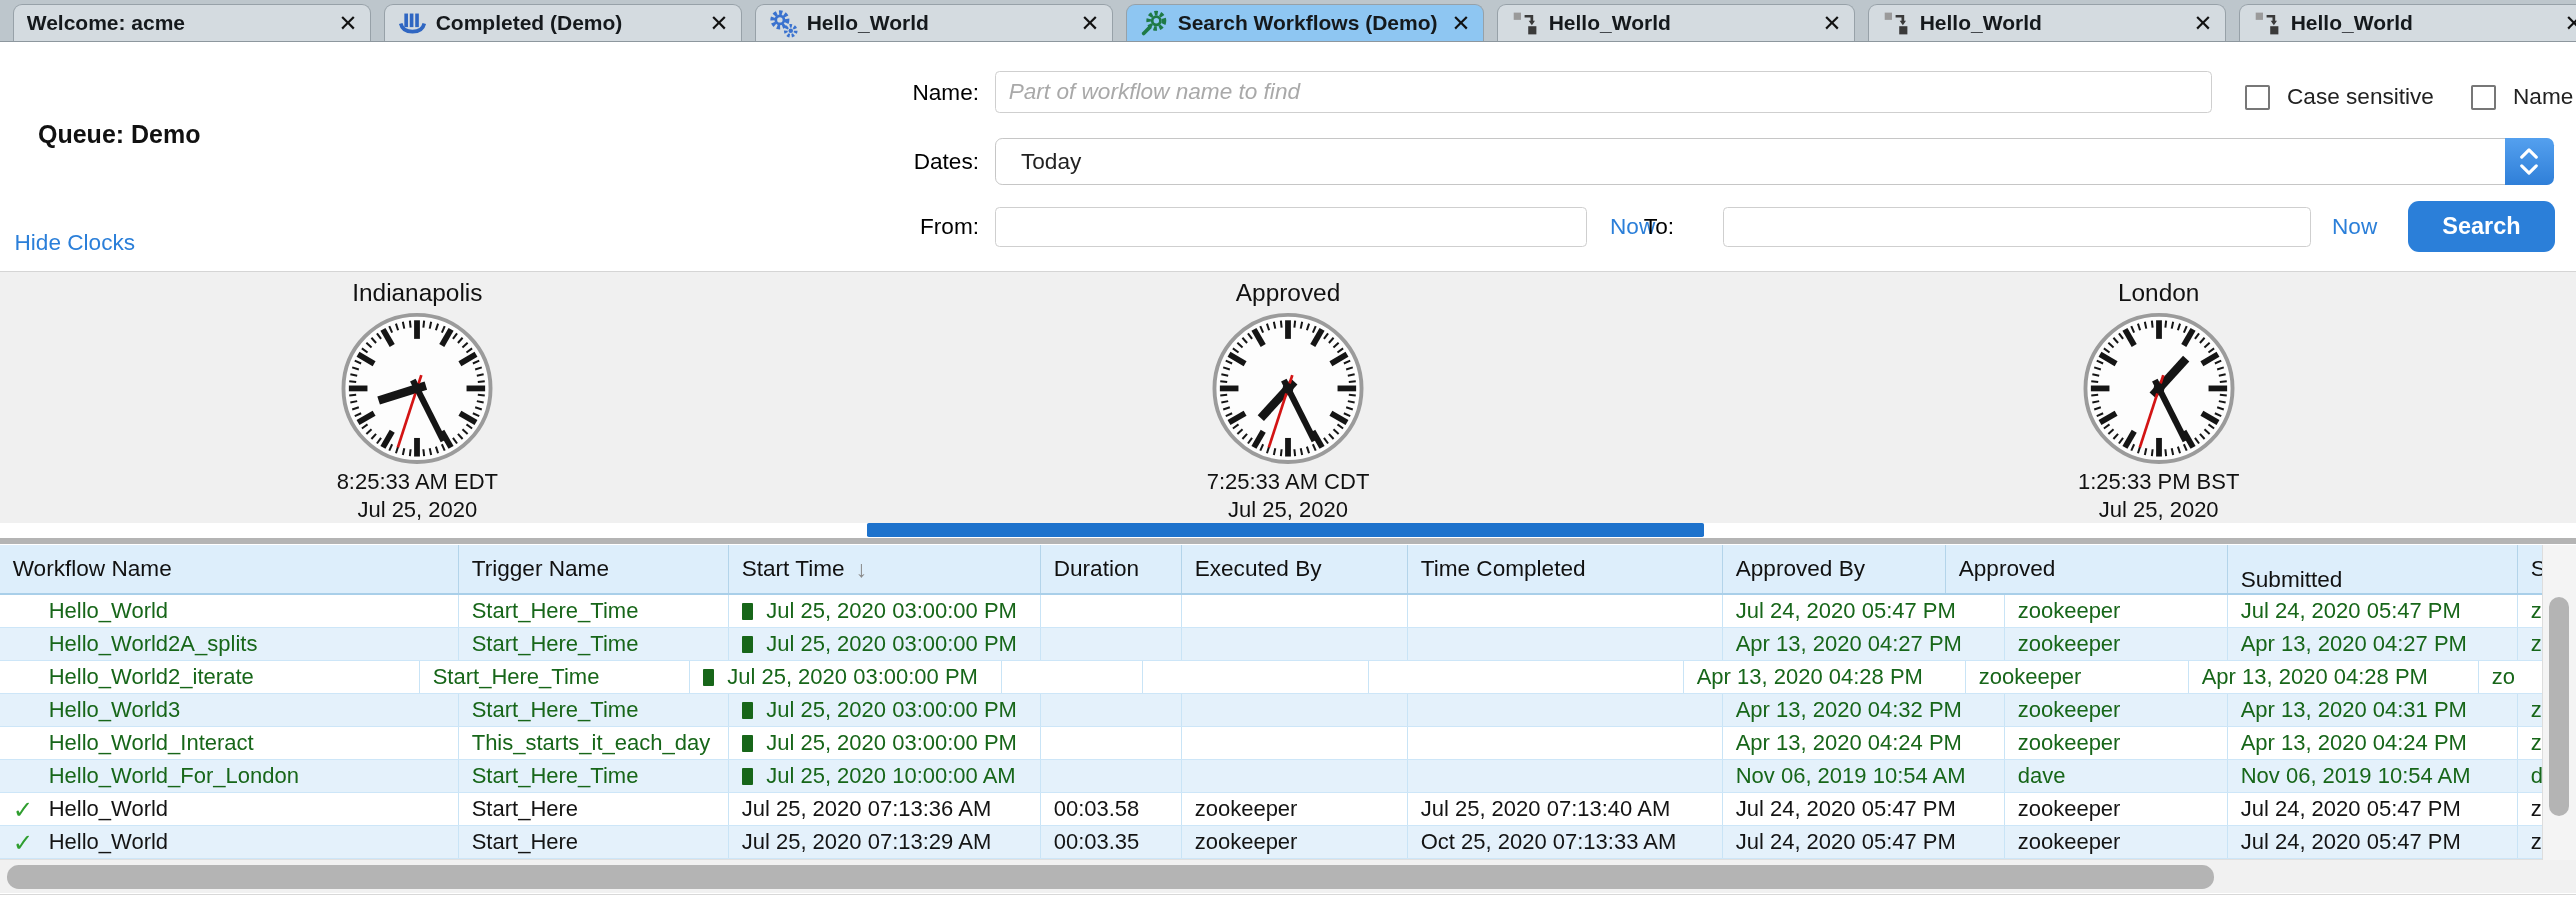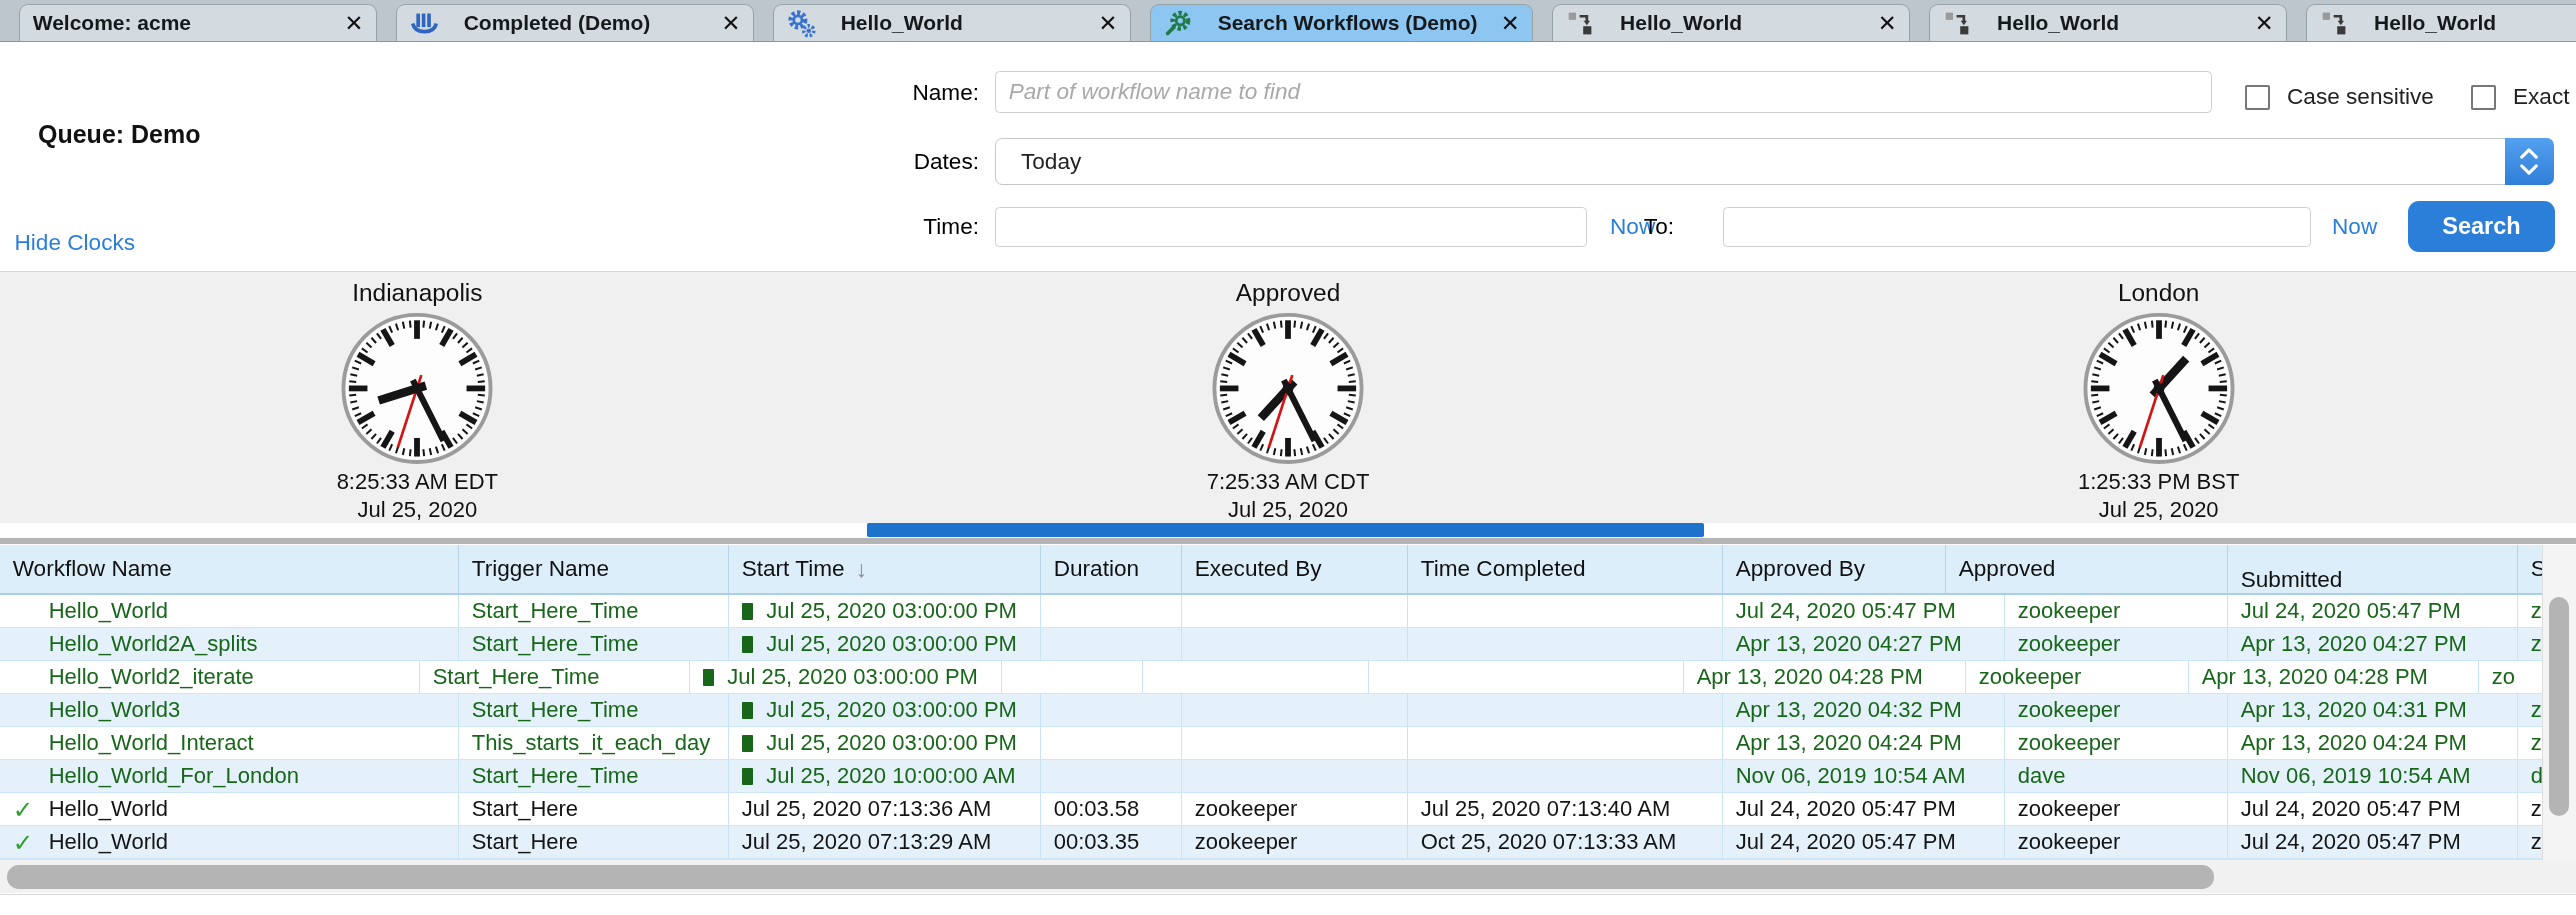--- a/index.html
+++ b/index.html
@@ -2,23 +2,23 @@
 <html style="--accent: #2b7fd9; --link: #2b7fd9; --green: #176619; --headerbg: #ddeefb; --altrow: #e4f1fb; --bluebar: #1d72cc;font-size:14.5px"><head>
 <meta charset="utf-8">
 <style>
   html,body{margin:0;padding:0;background:#e8e8e8;}
   .screen{position:relative;width:2576px;height:915px;overflow:hidden;
     font-family:"Liberation Sans","DejaVu Sans",sans-serif;background:#fff;}
 
   
   .tabbar{position:absolute;left:0;top:0;width:2576px;height:42px;background:#bdc6cc;
     border-bottom:1.8px solid #8d979e;display:flex;align-items:flex-end;box-sizing:border-box;}
-  .tab{flex:0 0 358px;height:37px;margin-left:19px;box-sizing:border-box;
+  .tab{flex:0 0 358px;height:37px;margin-left:13px;box-sizing:border-box;
     border:0.9px solid #97a1a8;border-bottom:none;border-radius:9px 9px 0 0;
-    background:#d4dbe0;display:flex;align-items:center;padding:0 12.7px;cursor:default;gap:16px;}
+    background:#d4dbe0;display:flex;align-items:center;padding:0 12.7px;cursor:default;}
   .tab.active{background:#8ec6f2;}
   .tab-label{flex:1;font-size:21px;font-weight:700;color:#15191c;white-space:nowrap;overflow:hidden;}
   .tab-close{font-size:22.6px;font-weight:700;color:#111;margin-left:7.2px;}
   .tab-icon{width:29px;height:29px;margin-right:9px;flex:0 0 auto;}
   .tab-menu{margin-left:12.7px;width:27px;height:36px;display:flex;flex-direction:column;
     justify-content:center;align-items:center;gap:3.6px;}
   .tab-menu i{display:block;width:9px;height:7.2px;border-radius:1.8px;background:var(--link,#2b7fd9);}
 
   
   .form{position:absolute;left:0;top:42px;width:2576px;height:230px;background:#fff;}
@@ -170,36 +170,36 @@
   <div class="form">
     <div class="queue-label">Queue: Demo</div>
     <a class="hide-clocks">Hide Clocks</a>
 
     <div class="flabel" style="left:798px;top:38px;">Name:</div>
     <input class="finput" style="left: 995px; top: 29px; width: 1217px;" type="text" placeholder="Part of workflow name to find">
 
     <span class="chk" style="left:2245px;top:43px;"></span>
     <span class="chk-label" style="left:2287px;top:42px;">Case sensitive</span>
     <span class="chk" style="left:2471px;top:43px;"></span>
-    <span class="chk-label" style="left:2513px;top:42px;">Exact</span>
+    <span class="chk-label" style="left:2513px;top:42px;">Name</span>
 
     <div class="flabel" style="left:798px;top:107px;">Dates:</div>
     <div class="select">
       <span class="select-value">Today</span>
       <span class="select-stepper">
         <svg width="20" height="11" viewBox="0 0 22 12">
             <polyline points="3,10 11,2 19,10" fill="none" stroke="#fff" stroke-width="3.4" stroke-linecap="round" stroke-linejoin="round"></polyline>
           </svg>
         <svg width="20" height="11" viewBox="0 0 22 12">
             <polyline points="3,2 11,10 19,2" fill="none" stroke="#fff" stroke-width="3.4" stroke-linecap="round" stroke-linejoin="round"></polyline>
           </svg>
       </span>
     </div>
 
-    <div class="flabel" style="left:798px;top:172px;">Time:</div>
+    <div class="flabel" style="left:798px;top:172px;">From:</div>
     <input class="finput" style="left: 995px; top: 165px; width: 592px; height: 40px;" type="text">
     <a class="now-link" style="left:1610px;top:172px;">Now</a>
     <div class="flabel" style="left:1538px;top:172px;width:136px;">To:</div>
     <input class="finput" style="left: 1723px; top: 165px; width: 588px; height: 40px;" type="text">
     <a class="now-link" style="left:2332px;top:172px;">Now</a>
     <button class="search-btn">Search</button>
   </div>
 
   <div class="clocks">
       <div class="clock-block">

